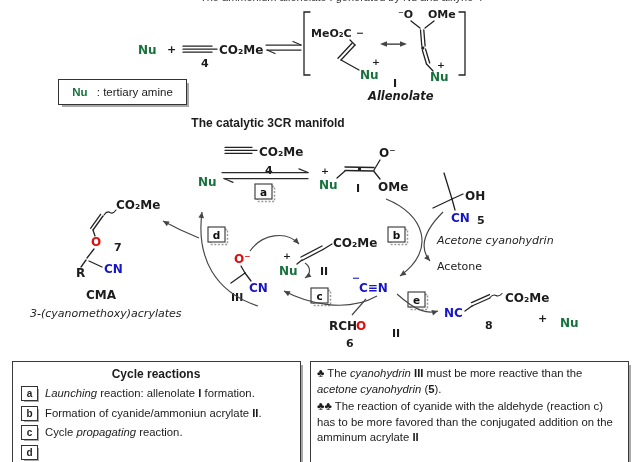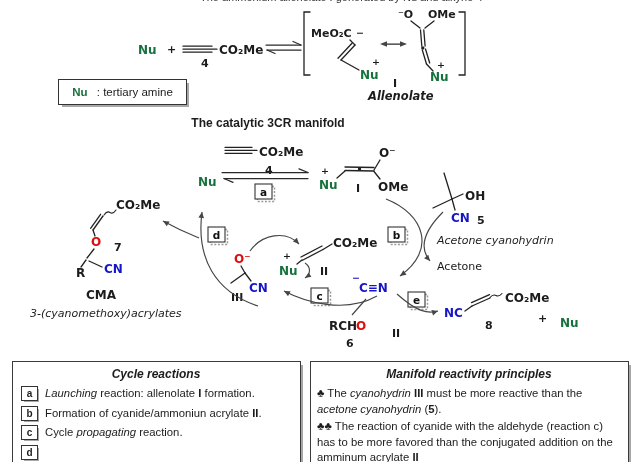--- a/index.html
+++ b/index.html
@@ -32,21 +32,21 @@
   .clip-cap span{display:block;margin-top:-9px;}
   .nu-box{position:absolute;left:58px;top:79px;width:127px;height:24px;border:1.2px solid #333;background:#fff;
           box-shadow:3px 3px 0 -1px #a8a8a8;display:flex;align-items:center;justify-content:center;
           font-size:11.5px;gap:0;}
   .nugreen{color:#17713d;font-weight:bold;}
   .heading{position:absolute;left:0;top:116px;width:536px;text-align:center;font-weight:bold;font-size:12px;}
   .panel{position:absolute;top:361px;height:108px;border:1.3px solid #3a3a3a;background:#fff;
          box-shadow:3px 3px 0 -1px #a8a8a8;box-sizing:border-box;padding:4px 7px 0 6px;}
   .panel-left{left:12px;width:289px;}
   .panel-right{left:310px;width:319px;}
-  .panel-title{text-align:center;font-weight:bold;font-style:italic;font-size:12px;margin:1px 0 5px;}
+  .panel-title{text-align:center;font-weight:bold;font-size:12px;margin:1px 0 5px;}
   .cycle-row{display:flex;align-items:flex-start;margin:0 0 4.5px;font-size:11.3px;line-height:14px;}
   .letterbox{flex:0 0 auto;width:15px;height:13px;border:1px solid #333;background:#fff;
              box-shadow:2px 2px 0 -1px #a8a8a8;font-size:10px;font-weight:bold;text-align:center;line-height:13px;
              margin:0 7px 0 2px;}
   .principle{font-size:11.3px;line-height:15.5px;margin:0 0 2px;}
 </style>
 </head>
 <body>
 
 <div class="stage">
@@ -278,18 +278,17 @@
     <div class="cycle-row">
       <span class="letterbox">c</span>
       <span><span>Cycle </span><i>propagating</i><span>  reaction.</span><b></b><span></span></span>
     </div>
     <div class="cycle-row">
       <span class="letterbox">d</span>
     </div>
   </div>
 
   <div class="panel panel-right">
-    <div class="panel-title">Manifold reactivity principles</div>
     <div class="principle"><span>♣ The </span><i>cyanohydrin</i><span> </span><b>III</b><span> must be more reactive than the </span><i>acetone cyanohydrin</i><span> (</span><b>5</b><span>).</span></div>
     <div class="principle"><span>♣♣ The reaction of cyanide with the aldehyde (reaction c) has to be more favored than the conjugated addition on the amminum acrylate </span><b>II</b></div>
   </div>
 
 </div>
 
 </body></html>

